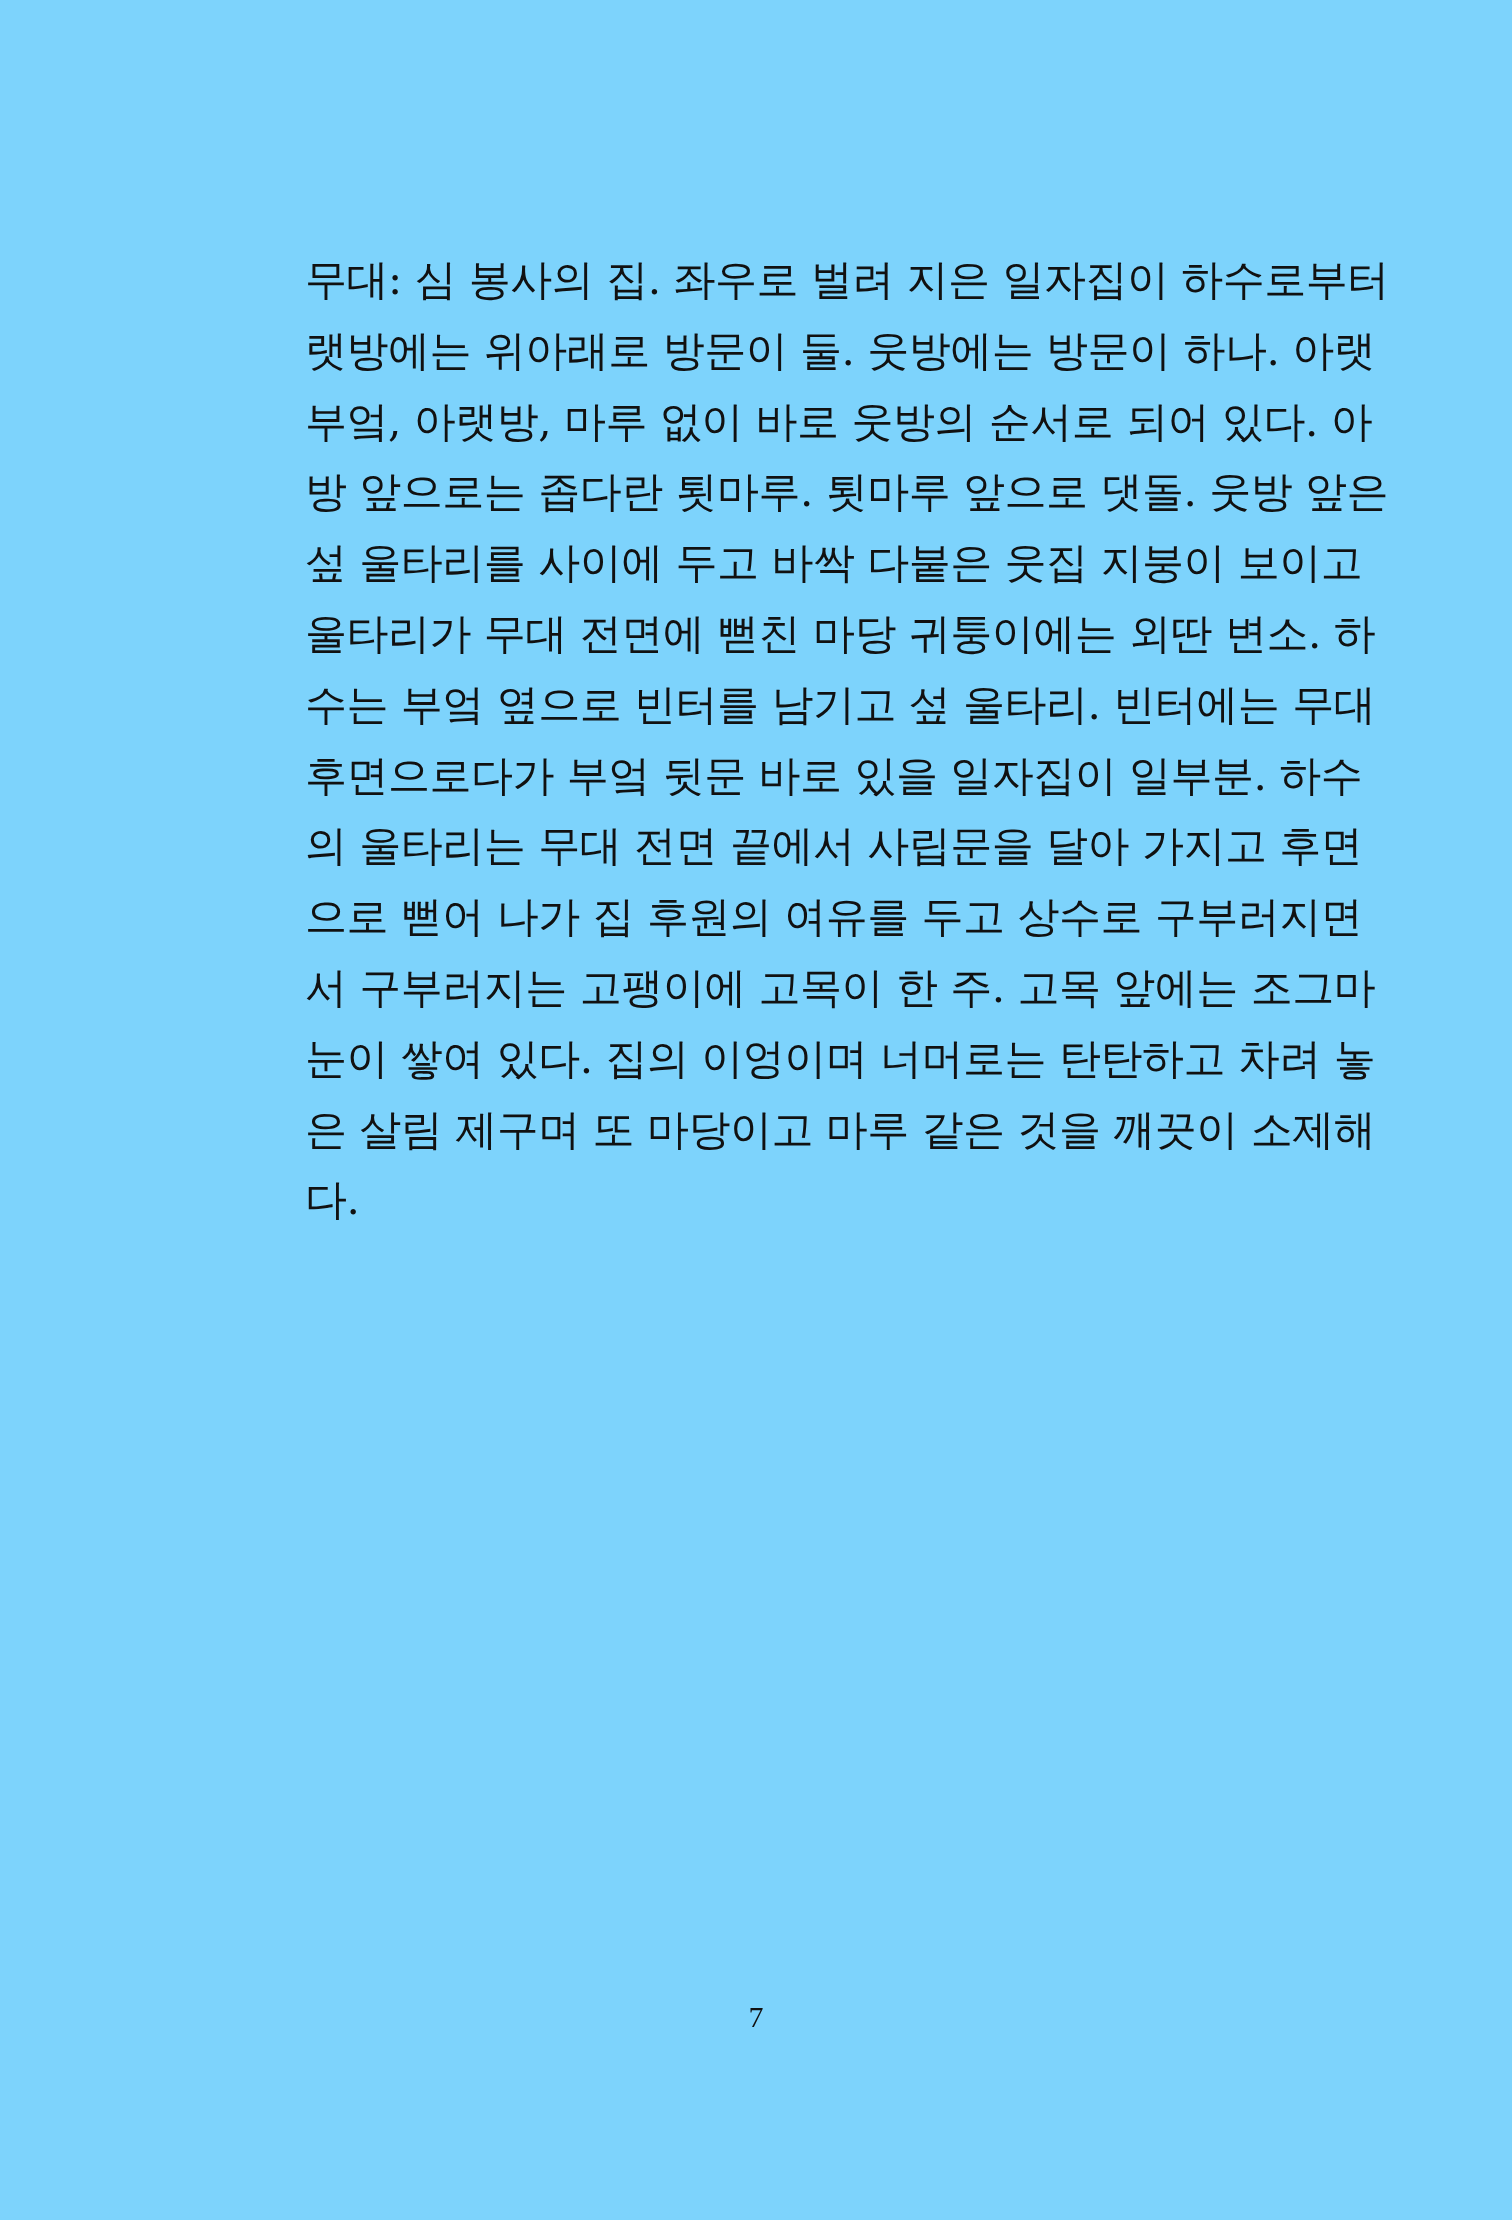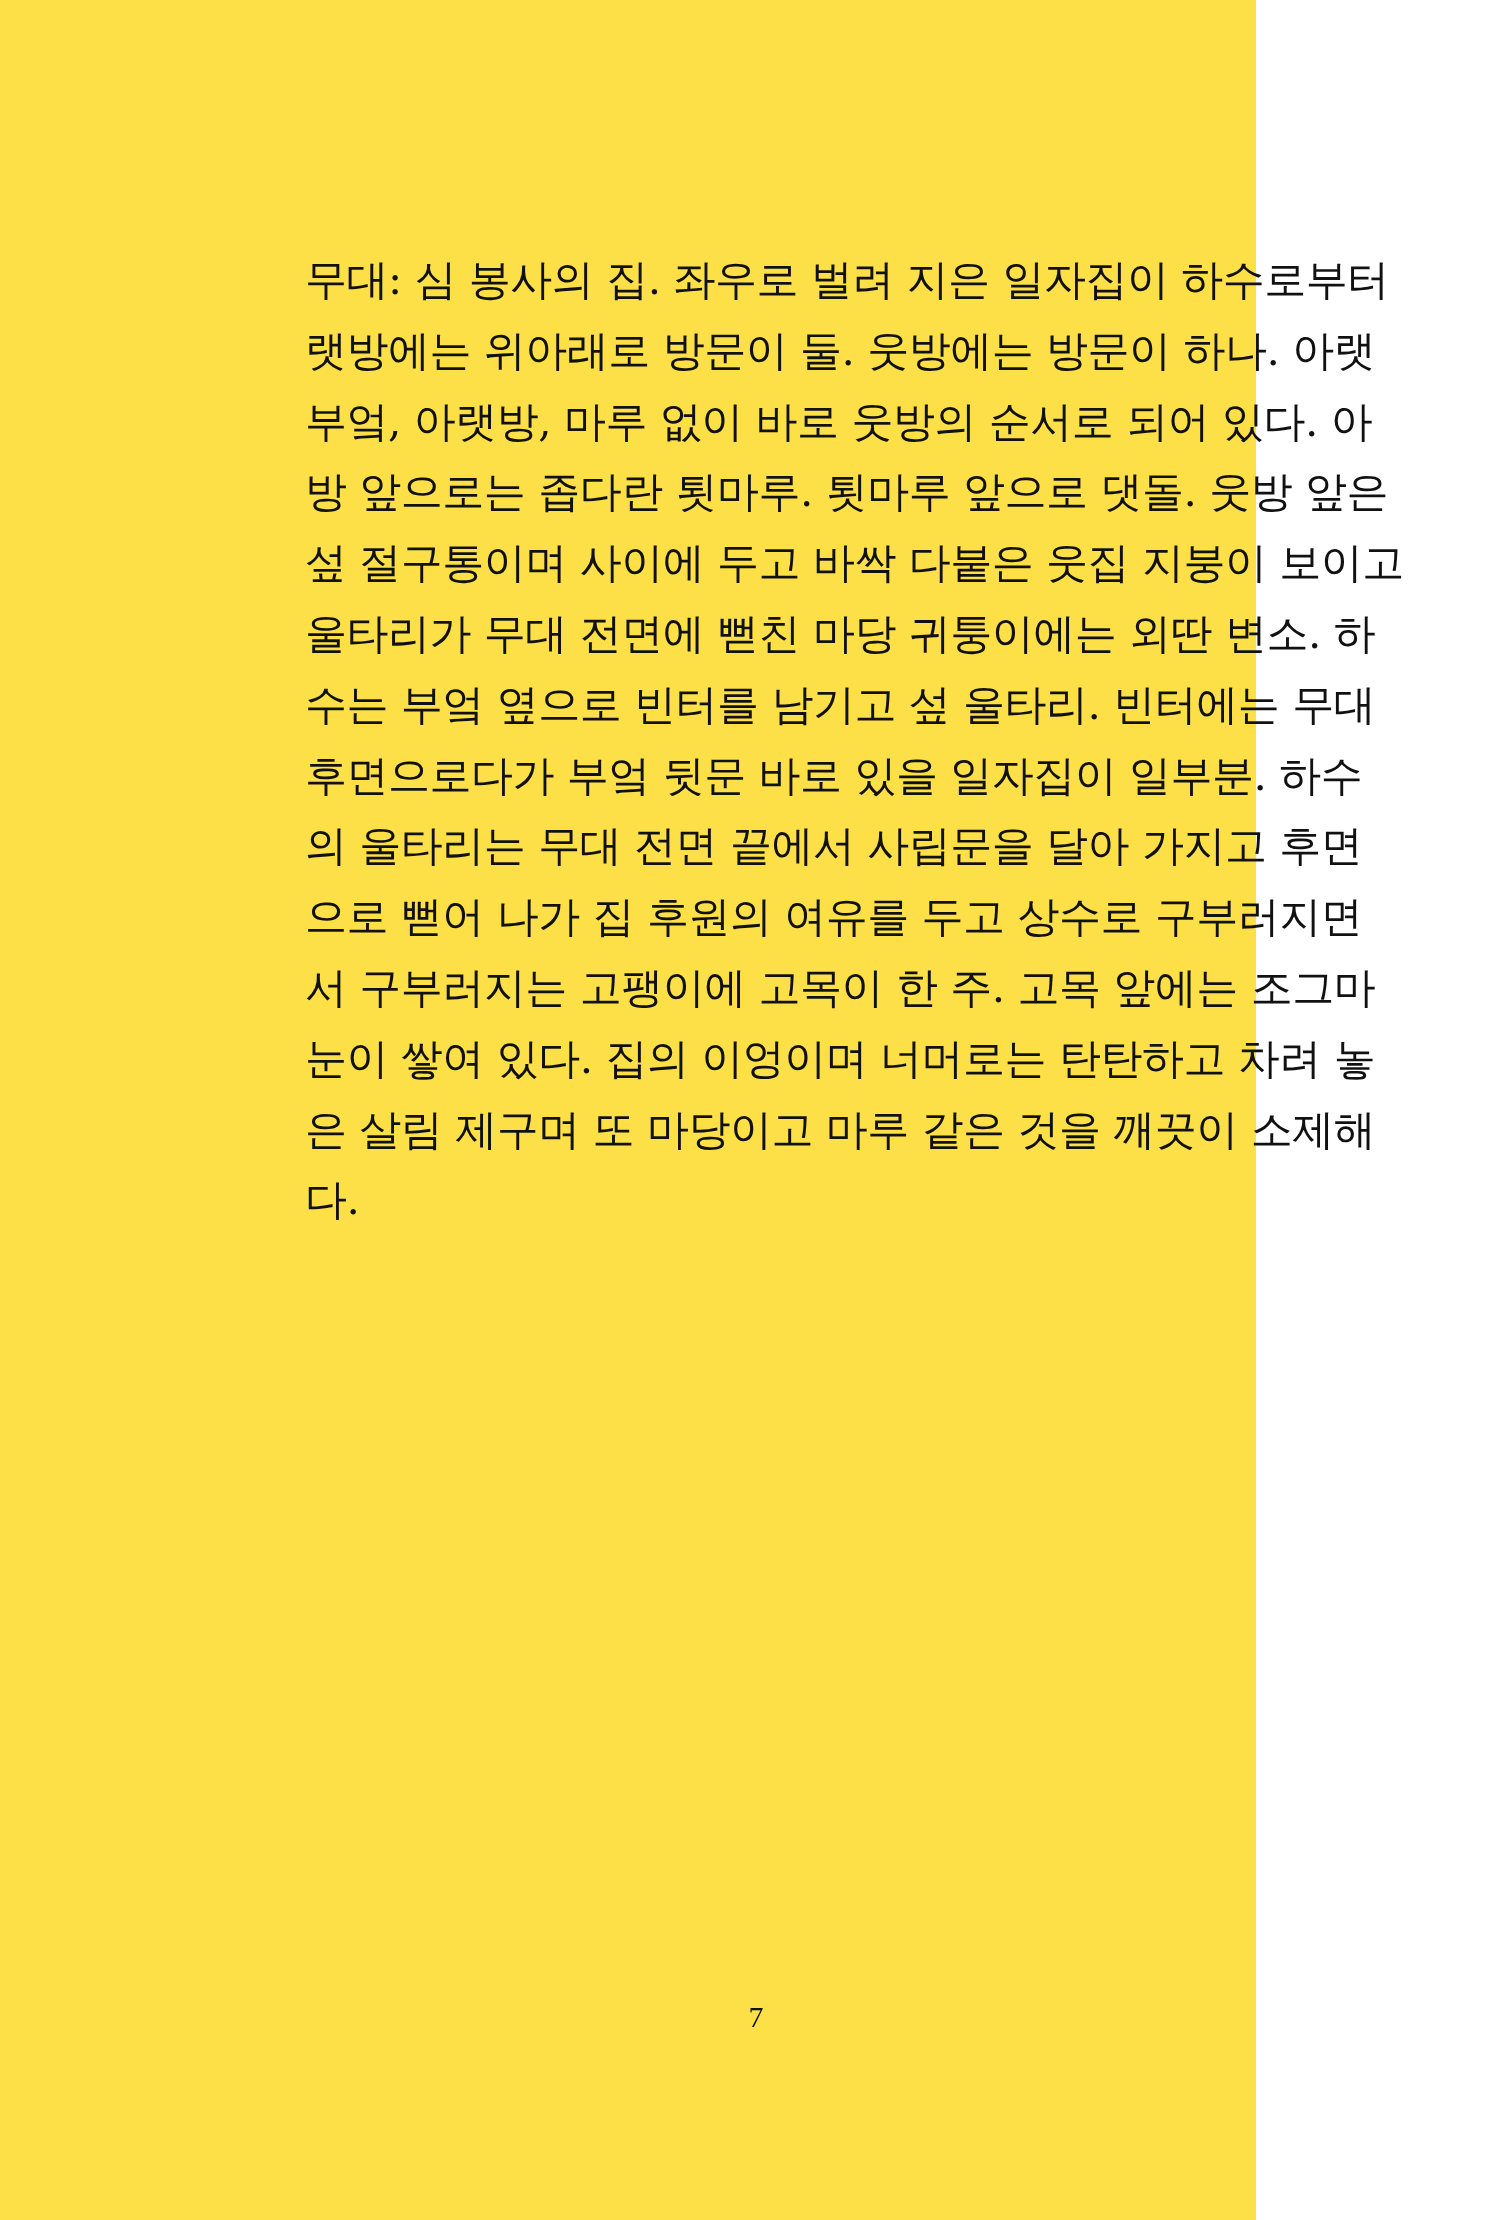--- a/index.html
+++ b/index.html
@@ -11,23 +11,23 @@
     width: 1512px;
     height: 2220px;
     position: relative;
     overflow: hidden;
     color: #111111;
     font-family: "DejaVu Serif", "Liberation Serif", serif;
   }
   .page {
     position: absolute;
     left: 0; top: 0;
-    width: 1256px;
+    width: 1512px;
     height: 2220px;
-    background: #fde047;
+    background: #7dd3fc;
   }
   .body-text {
     position: absolute;
     left: 305px;
     top: 250px;
     width: 940px;
   }
   .line {
     display: block;
     height: 70.8px;
@@ -54,21 +54,21 @@
 </style>
 </head>
 <body>
 
 <div class="page">
   <div class="body-text">
     <span class="line">무대: 심 봉사의 집. 좌우로 벌려 지은 일자집이 하수로부터</span>
     <span class="line">랫방에는 위아래로 방문이 둘. 웃방에는 방문이 하나. 아랫</span>
     <span class="line">부엌, 아랫방, 마루 없이 바로 웃방의 순서로 되어 있다. 아</span>
     <span class="line">방 앞으로는 좁다란 툇마루. 툇마루 앞으로 댓돌. 웃방 앞은</span>
-    <span class="line">섶 절구통이며 사이에 두고 바싹 다붙은 웃집 지붕이 보이고</span>
+    <span class="line">섶 울타리를 사이에 두고 바싹 다붙은 웃집 지붕이 보이고</span>
     <span class="line">울타리가 무대 전면에 뻗친 마당 귀퉁이에는 외딴 변소. 하</span>
     <span class="line">수는 부엌 옆으로 빈터를 남기고 섶 울타리. 빈터에는 무대</span>
     <span class="line">후면으로다가 부엌 뒷문 바로 있을 일자집이 일부분. 하수</span>
     <span class="line">의 울타리는 무대 전면 끝에서 사립문을 달아 가지고 후면</span>
     <span class="line">으로 뻗어 나가 집 후원의 여유를 두고 상수로 구부러지면</span>
     <span class="line">서 구부러지는 고팽이에 고목이 한 주. 고목 앞에는 조그마</span>
     <span class="line">눈이 쌓여 있다. 집의 이엉이며 너머로는 탄탄하고 차려 놓</span>
     <span class="line">은 살림 제구며 또 마당이고 마루 같은 것을 깨끗이 소제해</span>
     <span class="line last">다.</span>
   </div>

